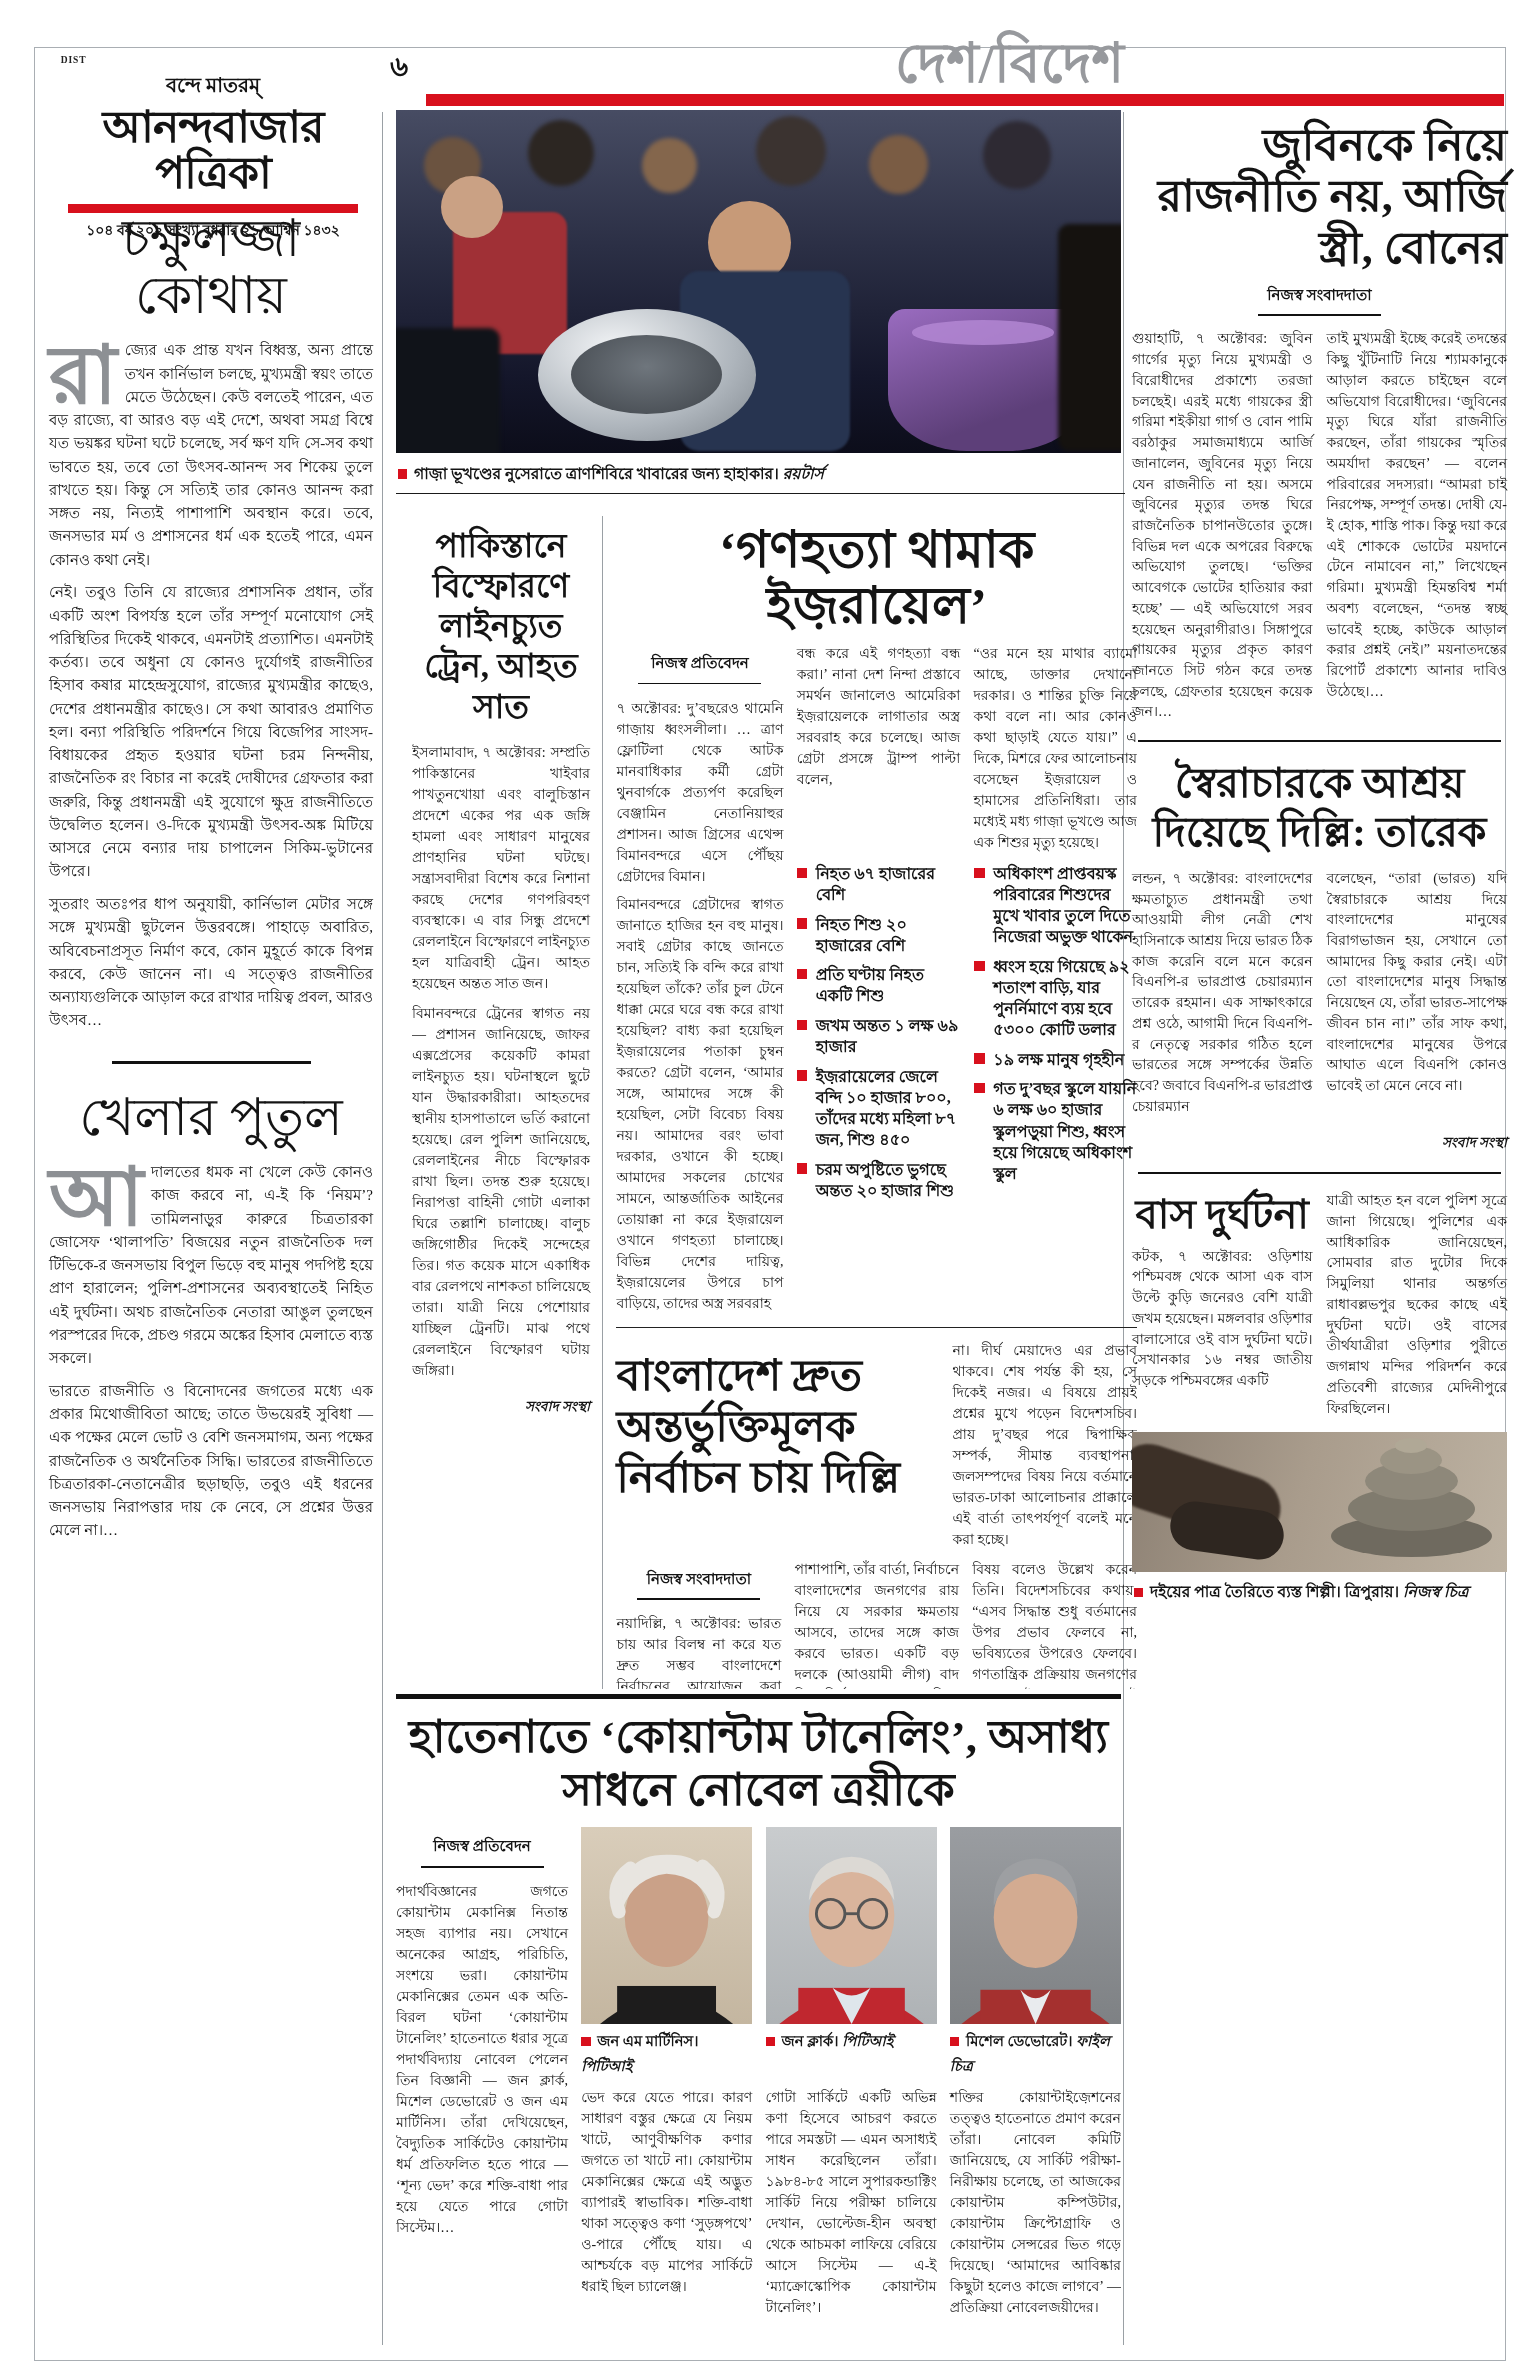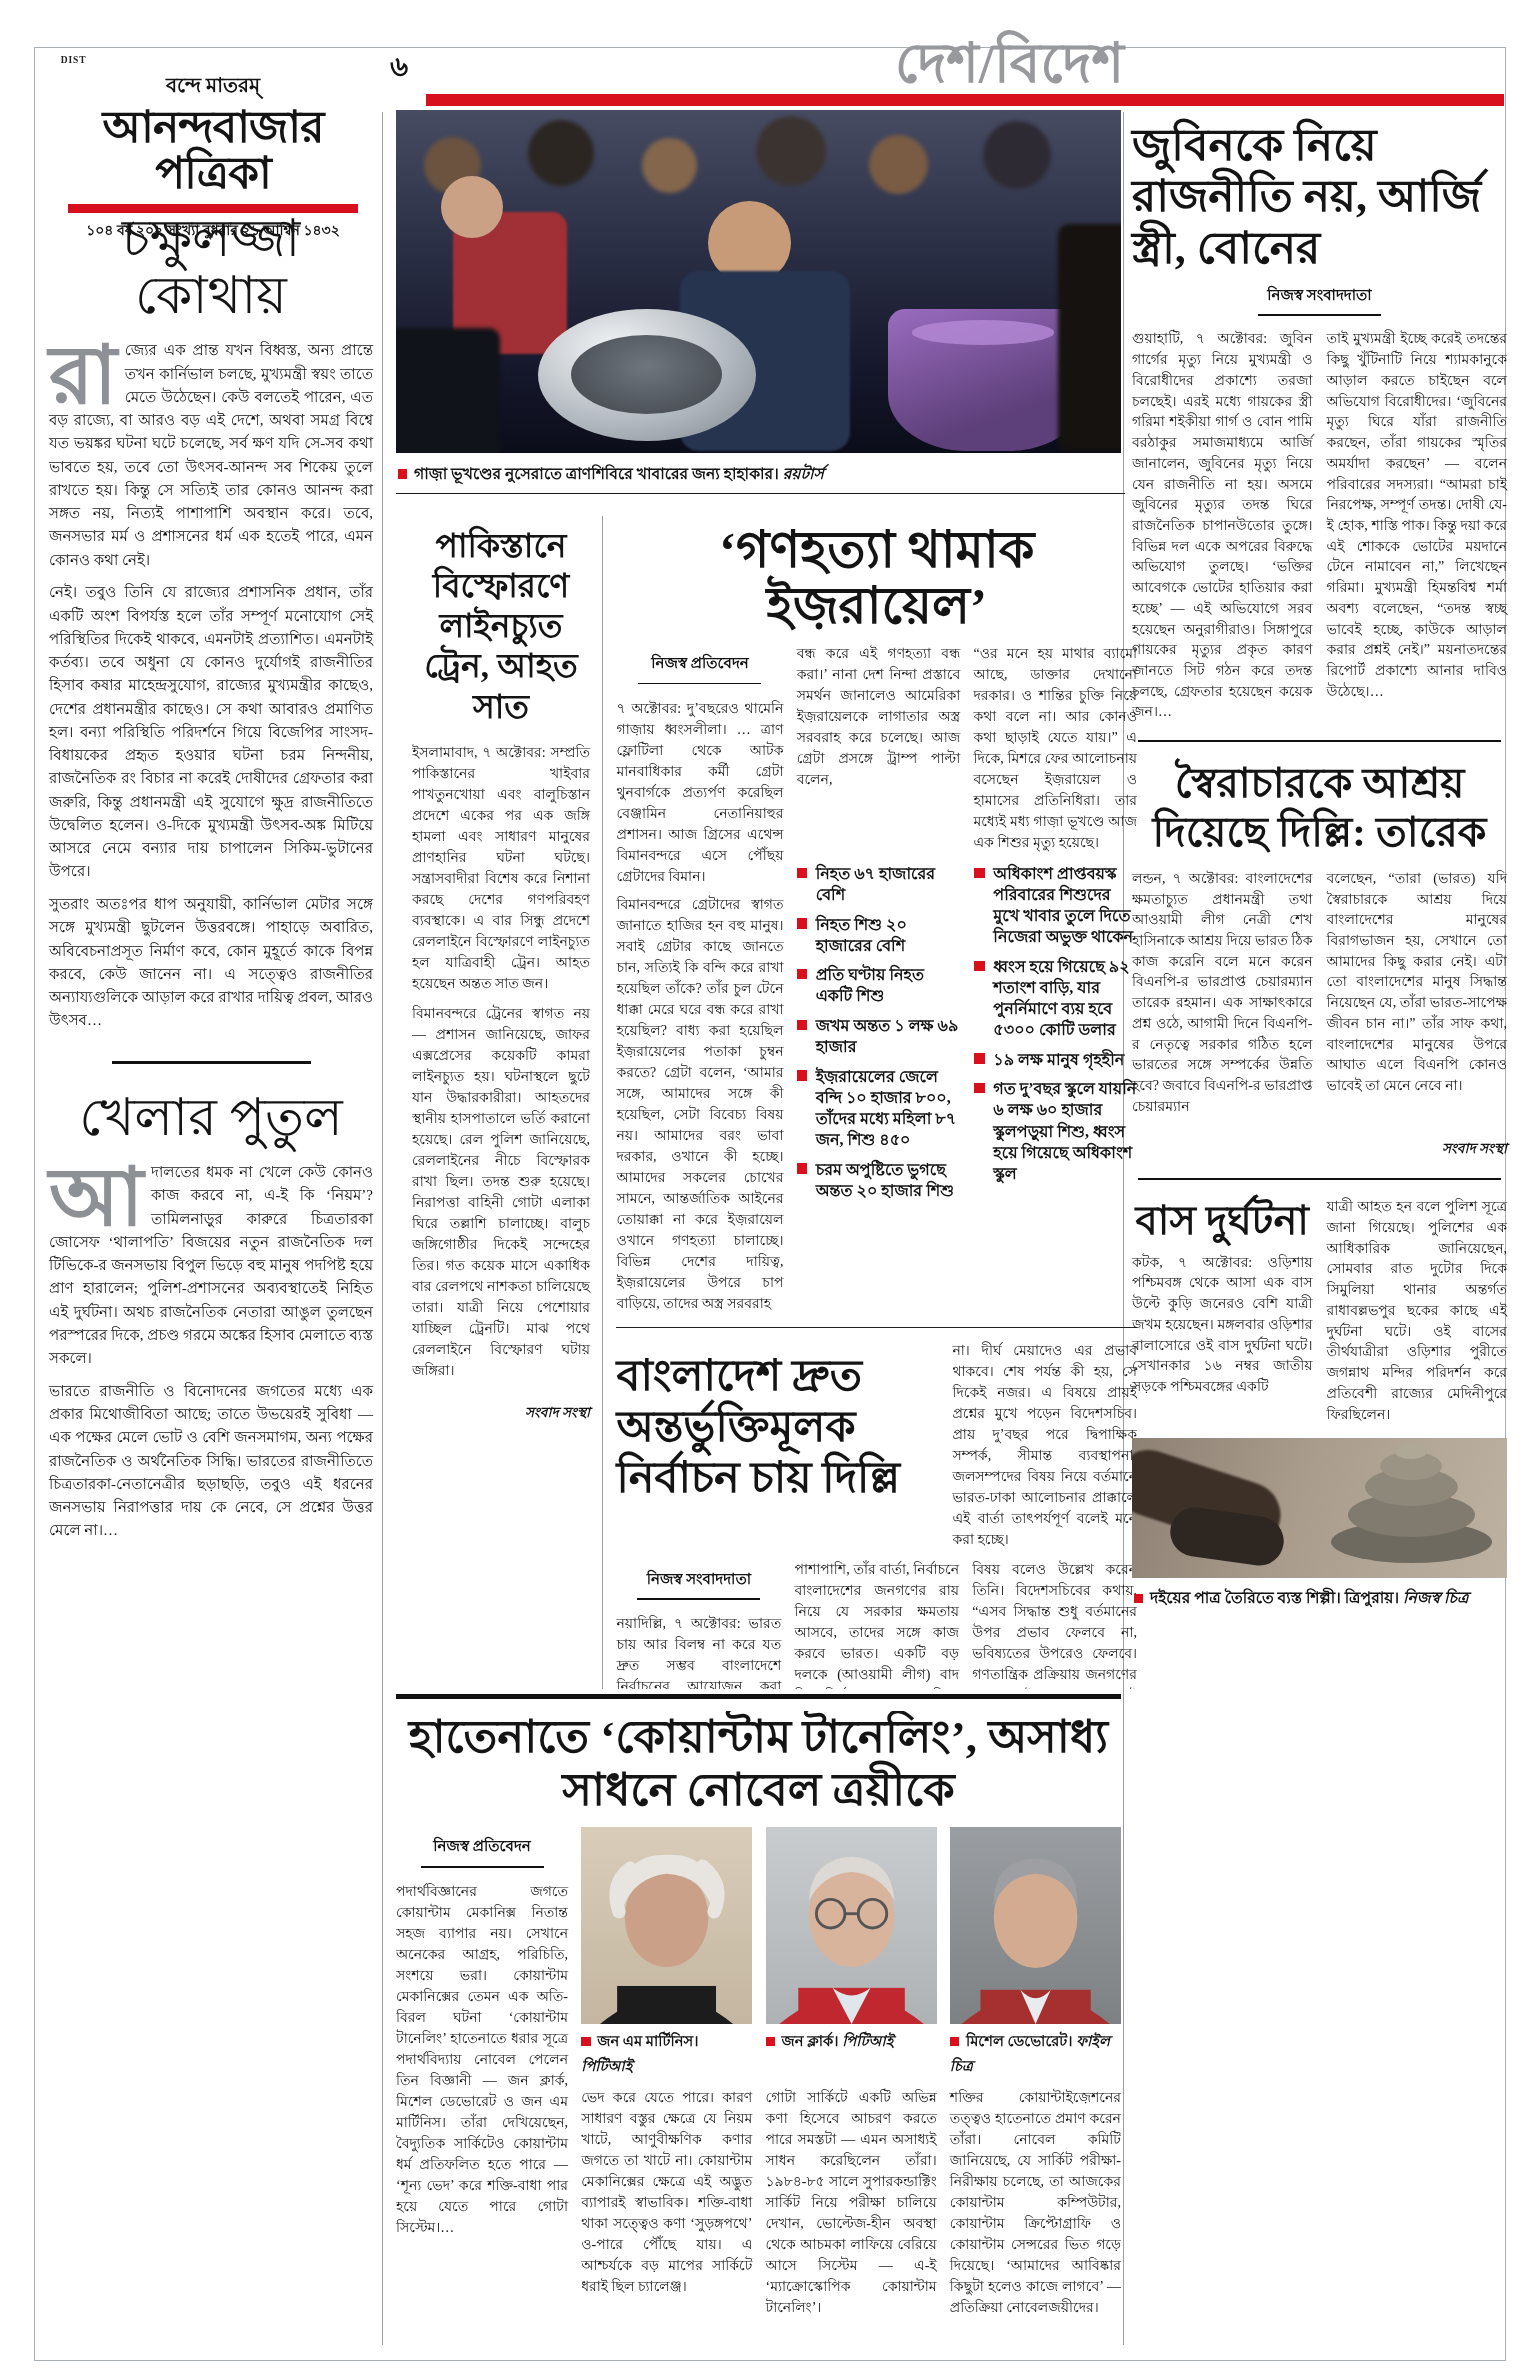--- a/index.html
+++ b/index.html
@@ -16,21 +16,21 @@
   .mast-date{font-size:14px;font-weight:600;}
   
   .pagenum{position:absolute;left:390px;top:45px;font-size:28px;font-weight:700;}
   .section-title{position:absolute;left:776px;top:34px;width:348px;text-align:right;
                  font-size:55px;font-weight:800;color:#97999d;line-height:1.1;}
   .top-redbar{position:absolute;left:426px;top:94px;width:1078px;height:12.3px;}
   
   .body-txt{font-size:14px;line-height:1.5;text-align:justify;}
   .byline{font-weight:700;font-size:15px;text-align:center;margin:7.6px 0 13.2px;}
   .byline .rule{display:block;width:123px;height:1.9px;background:#111;margin:6.6px auto 0;}
-  .credit{font-weight:700;font-style:italic;text-align:right;font-size:13.7px;margin-top:20px;}
+  .credit{font-weight:700;font-style:italic;text-align:right;font-size:13.7px;margin-top:14px;}
   .caption{font-size:15.6px;font-weight:600;padding:7.6px 1.9px 5.7px;}
   .caption .sq{display:inline-block;width:9.5px;height:9.5px;margin-right:6.6px;}
   .caption i{font-style:italic;font-weight:600;text-align:center;}
   
   .leftcol{position:absolute;left:49px;top:210px;width:324px;}
   .ed-head{font-size:52px;font-weight:400;text-align:center;line-height:1.1;margin-bottom:15px;}
   .ed-body{font-size:15px;line-height:1.55;text-align:justify;}
   .ed-body p{margin:0 0 9.5px;}
   .dropcap{float:left;font-size:81px;line-height:.78;font-weight:700;color:#8d9094;padding:5.7px 7.6px 0 0;}
   .ed-divider{width:199px;height:3.8px;background:#111;margin:28px auto 24.6px;}
@@ -71,21 +71,21 @@
   .nobel-c1{width:172px;}
   .nobel-right{flex:1;}
   .photo-row{display:flex;gap:13.2px;}
   .portrait{flex:1;height:197px;position:relative;overflow:hidden;}
   .pcap-row{display:flex;gap:13.2px;}
   .pcap-row .caption{flex:1;padding:5.7px 0 3.8px;font-size:14.7px;}
   .nobel-txtrow{display:flex;gap:13.2px;margin-top:3.8px;}
   .nobel-txtrow>div{flex:1;}
   
   .rightcol{position:absolute;left:1132px;top:110px;width:375px;}
-  .zu-head{font-size:44px;font-weight:800;text-align:left;line-height:1.18;margin-top:9.5px;}
+  .zu-head{font-size:44px;font-weight:800;text-align:right;line-height:1.18;margin-top:9.5px;}
   .twocol{column-count:2;column-gap:14px;}
   .r-divider{height:1.9px;background:#111;margin:17px 5.7px;}
   .tarek-head{font-size:41px;font-weight:800;text-align:center;line-height:1.2;margin:3.8px 0 11.4px;}
   .bus-grid{display:flex;gap:14px;}
   .bus-grid>div{flex:1;}
   .bus-head{font-size:40px;font-weight:800;text-align:center;line-height:1.1;margin:1.9px 0 9.5px;}
   .photo-pottery{width:375px;height:140px;margin-top:13.2px;position:relative;overflow:hidden;
      background:linear-gradient(105deg,#8d8174 0%,#a99c8c 45%,#bdb2a2 100%);}
   .pt-el{position:absolute;}
   .small-body{font-size:14px;line-height:1.48;text-align:justify;}

